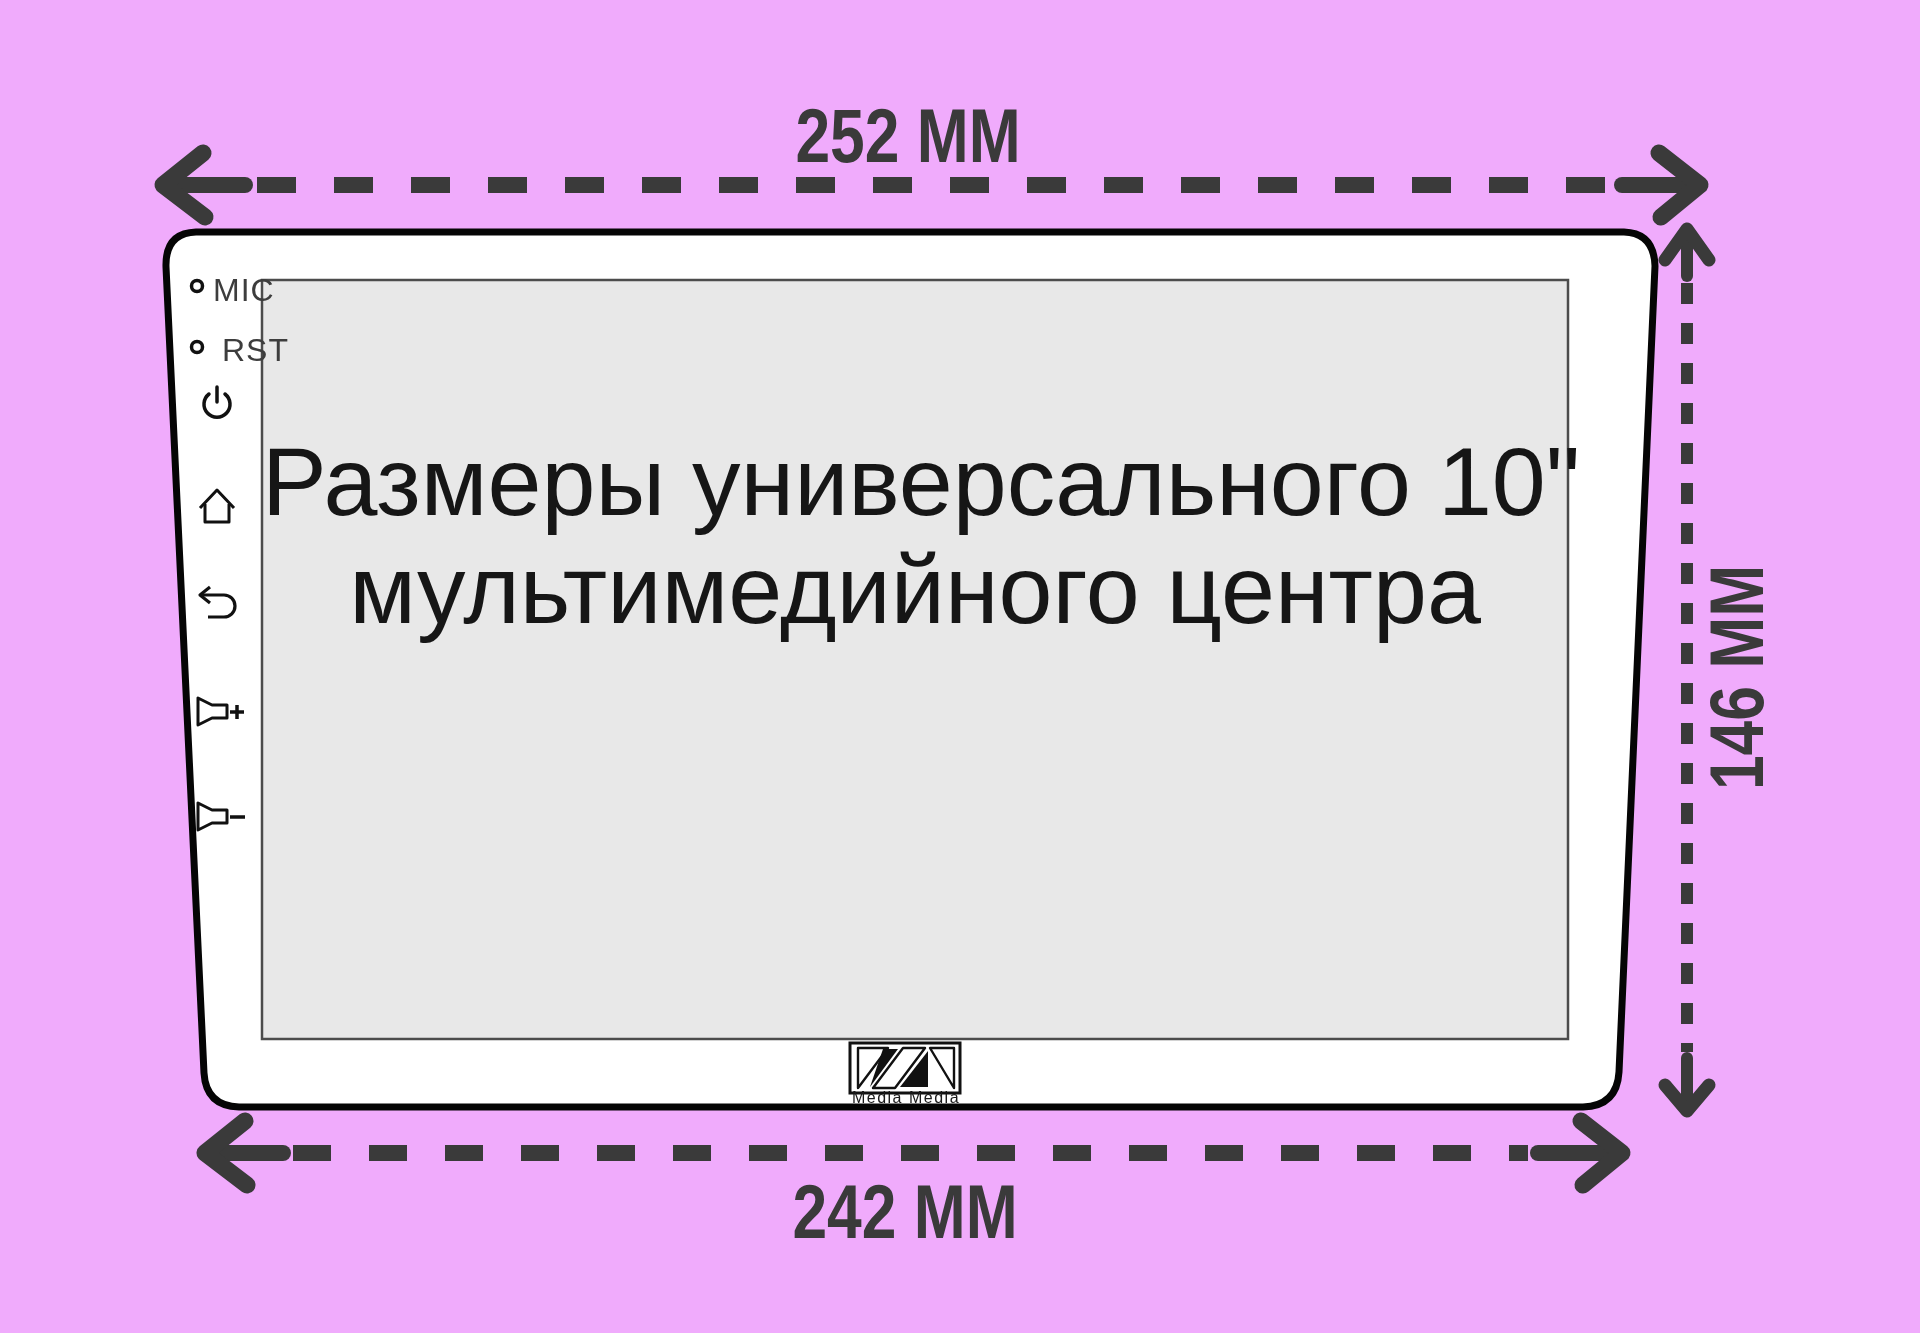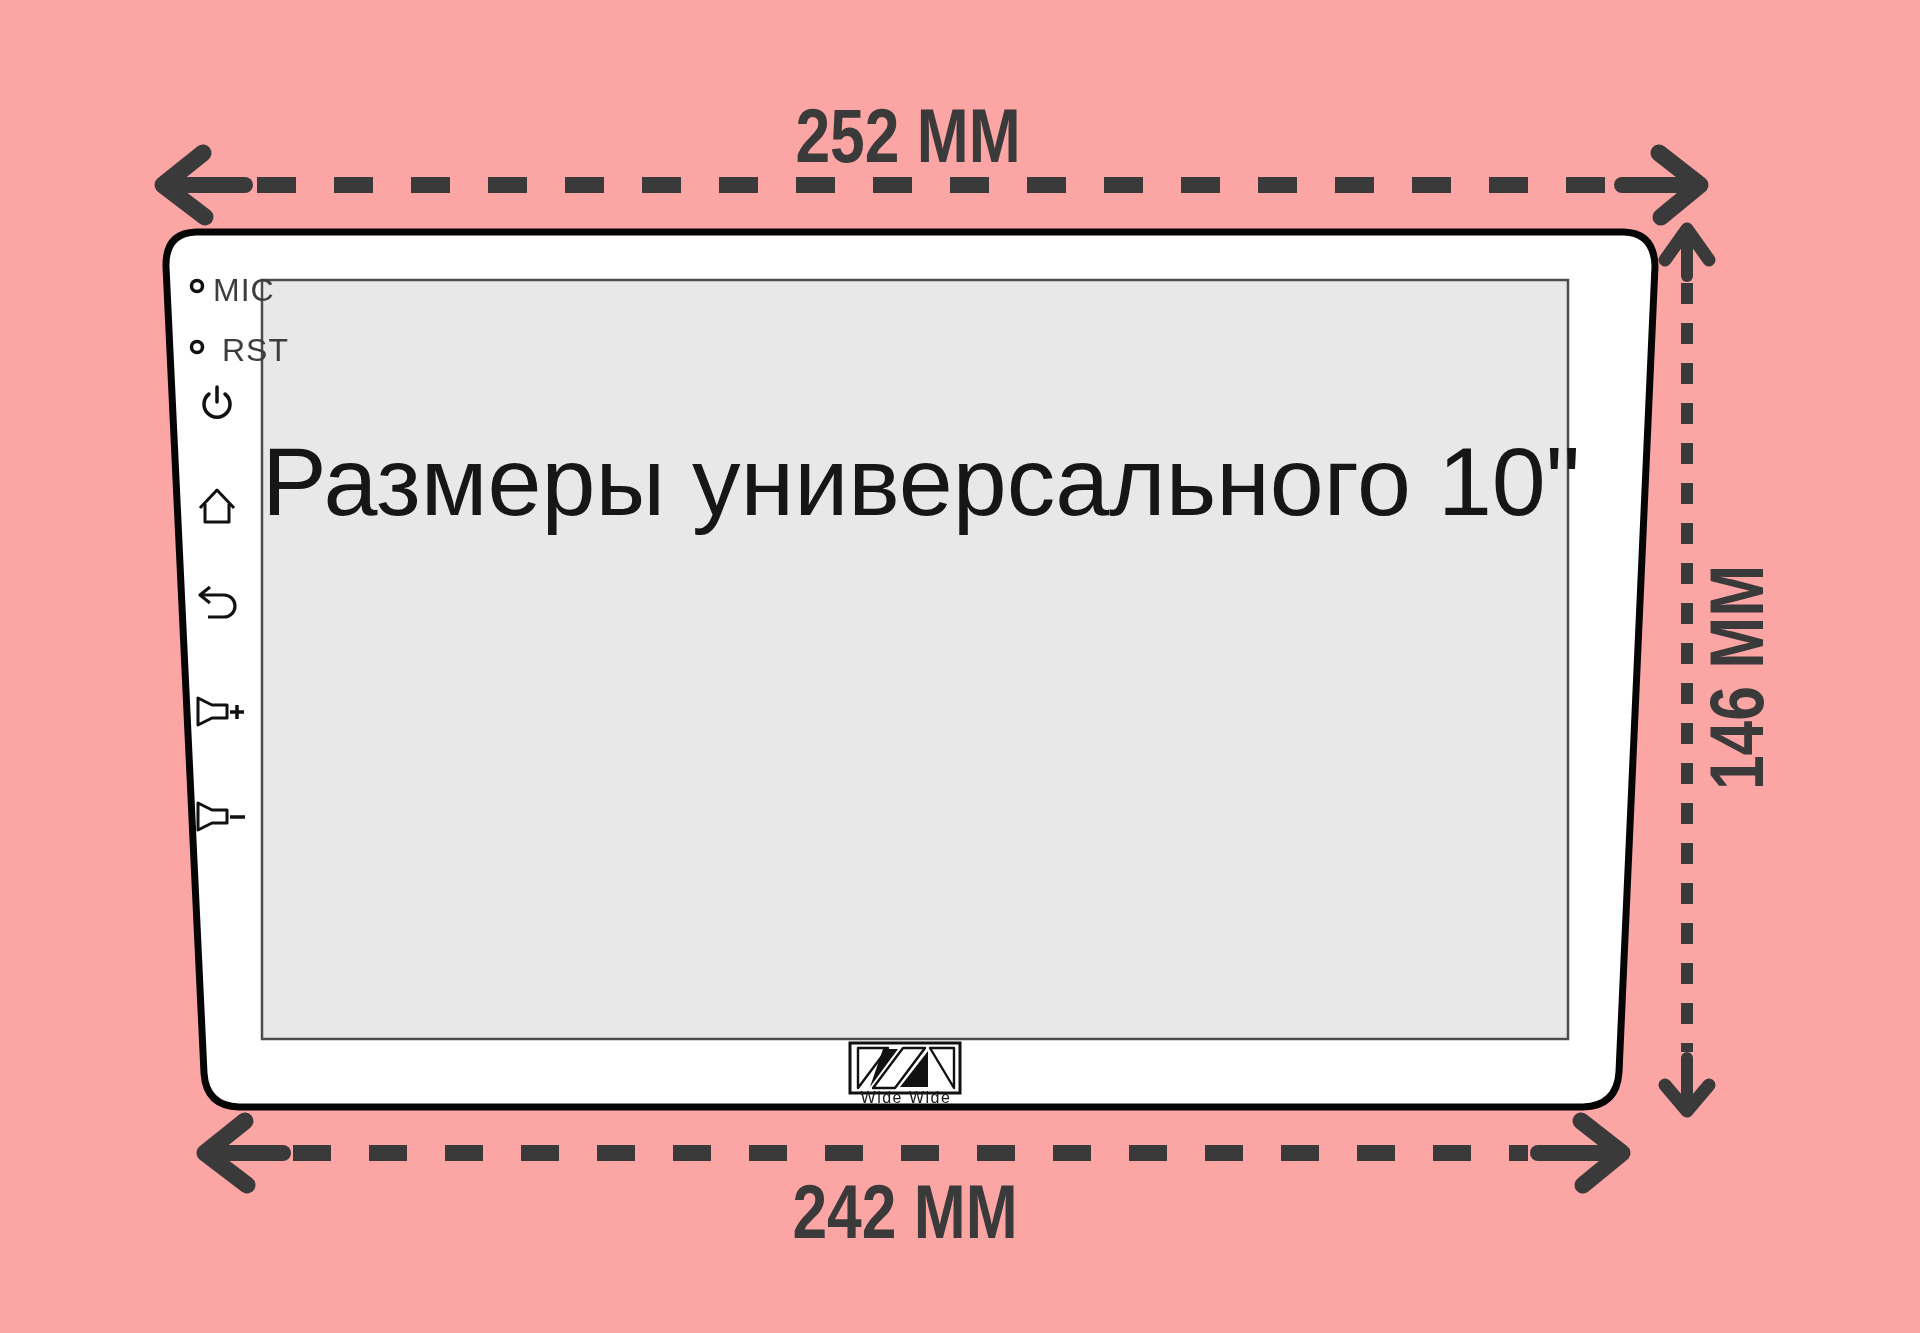--- a/index.html
+++ b/index.html
@@ -1,16 +1,16 @@
 <!DOCTYPE html>
 <html><head>
 <meta charset="utf-8">
 <style>
   html,body{margin:0;padding:0;background:#ffffff;}
-  .canvas{position:relative;width:1920px;height:1333px;background:#fca5a5;overflow:hidden;
+  .canvas{position:relative;width:1920px;height:1333px;background:#f0abfc;overflow:hidden;
           font-family:"Liberation Sans",sans-serif;}
   svg.scene{position:absolute;left:0;top:0;}
   .dim-label{position:absolute;color:#3a3a3a;font-weight:700;font-size:76px;
              text-align:center;white-space:nowrap;transform:scaleX(0.82);
              font-family:"Liberation Sans",sans-serif;letter-spacing:0px;}
   .dim-top{left:708px;top:92px;width:400px;}
   .dim-bottom{left:705px;top:1168px;width:400px;}
   .dim-right{left:1536px;top:634px;width:400px;transform:translate(0,0) rotate(-90deg) scaleX(0.82);}
   .screen-title{position:absolute;left:262px;top:428px;width:1306px;text-align:center;
                 color:#161616;font-weight:300;font-size:97px;line-height:108px;
@@ -99,20 +99,21 @@
   </svg>
 
   <div class="dim-label dim-top">252 MM</div>
 
   <div class="dim-label dim-bottom">242 MM</div>
 
   <div class="dim-label dim-right">146 MM</div>
 
   <div class="screen-title">
     <div>Размеры универсального 10"</div>
+    <div>мультимедийного центра</div>
   </div>
 
   <div class="port-label mic-label">MIC</div>
 
   <div class="port-label rst-label">RST</div>
 
-  <div class="brand-label">Wide Wide</div>
+  <div class="brand-label">Media Media</div>
 </div>
 
 </body></html>

